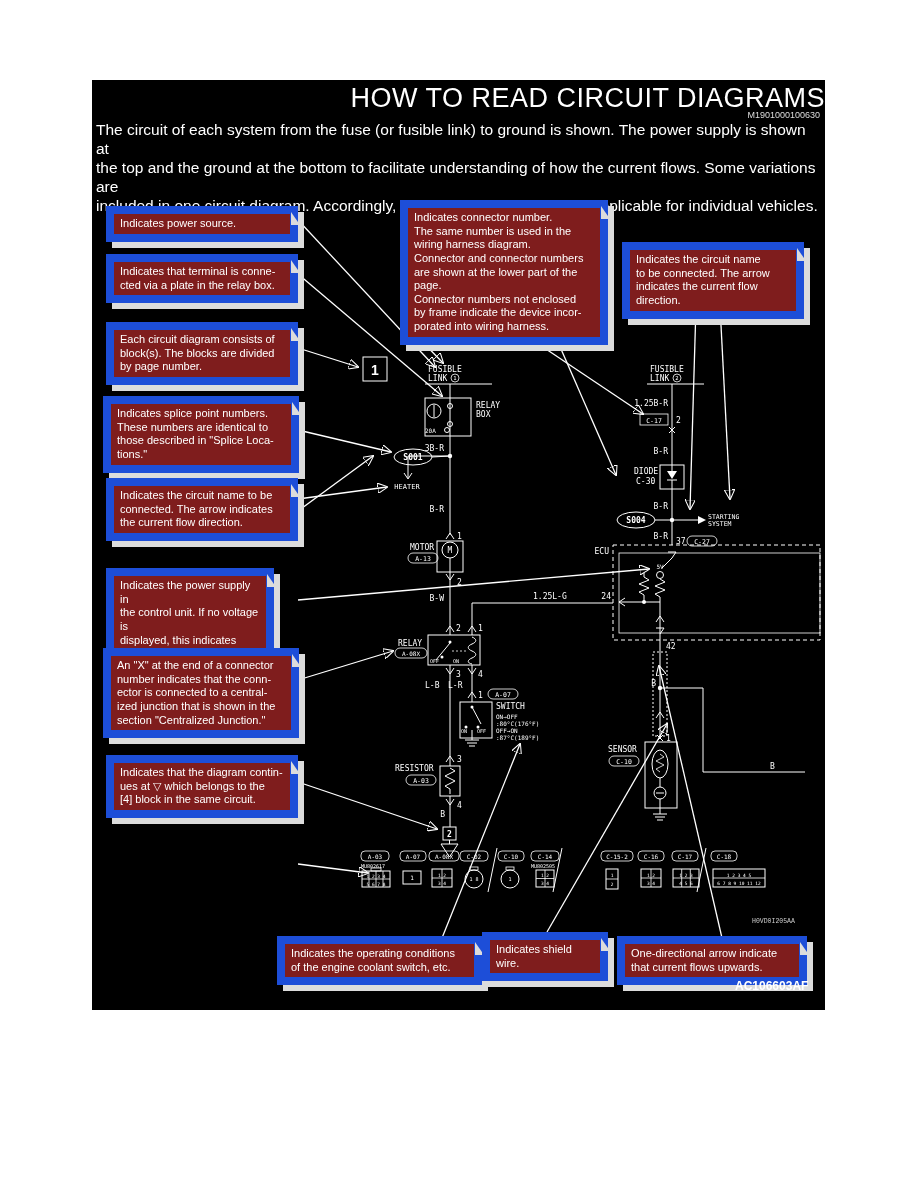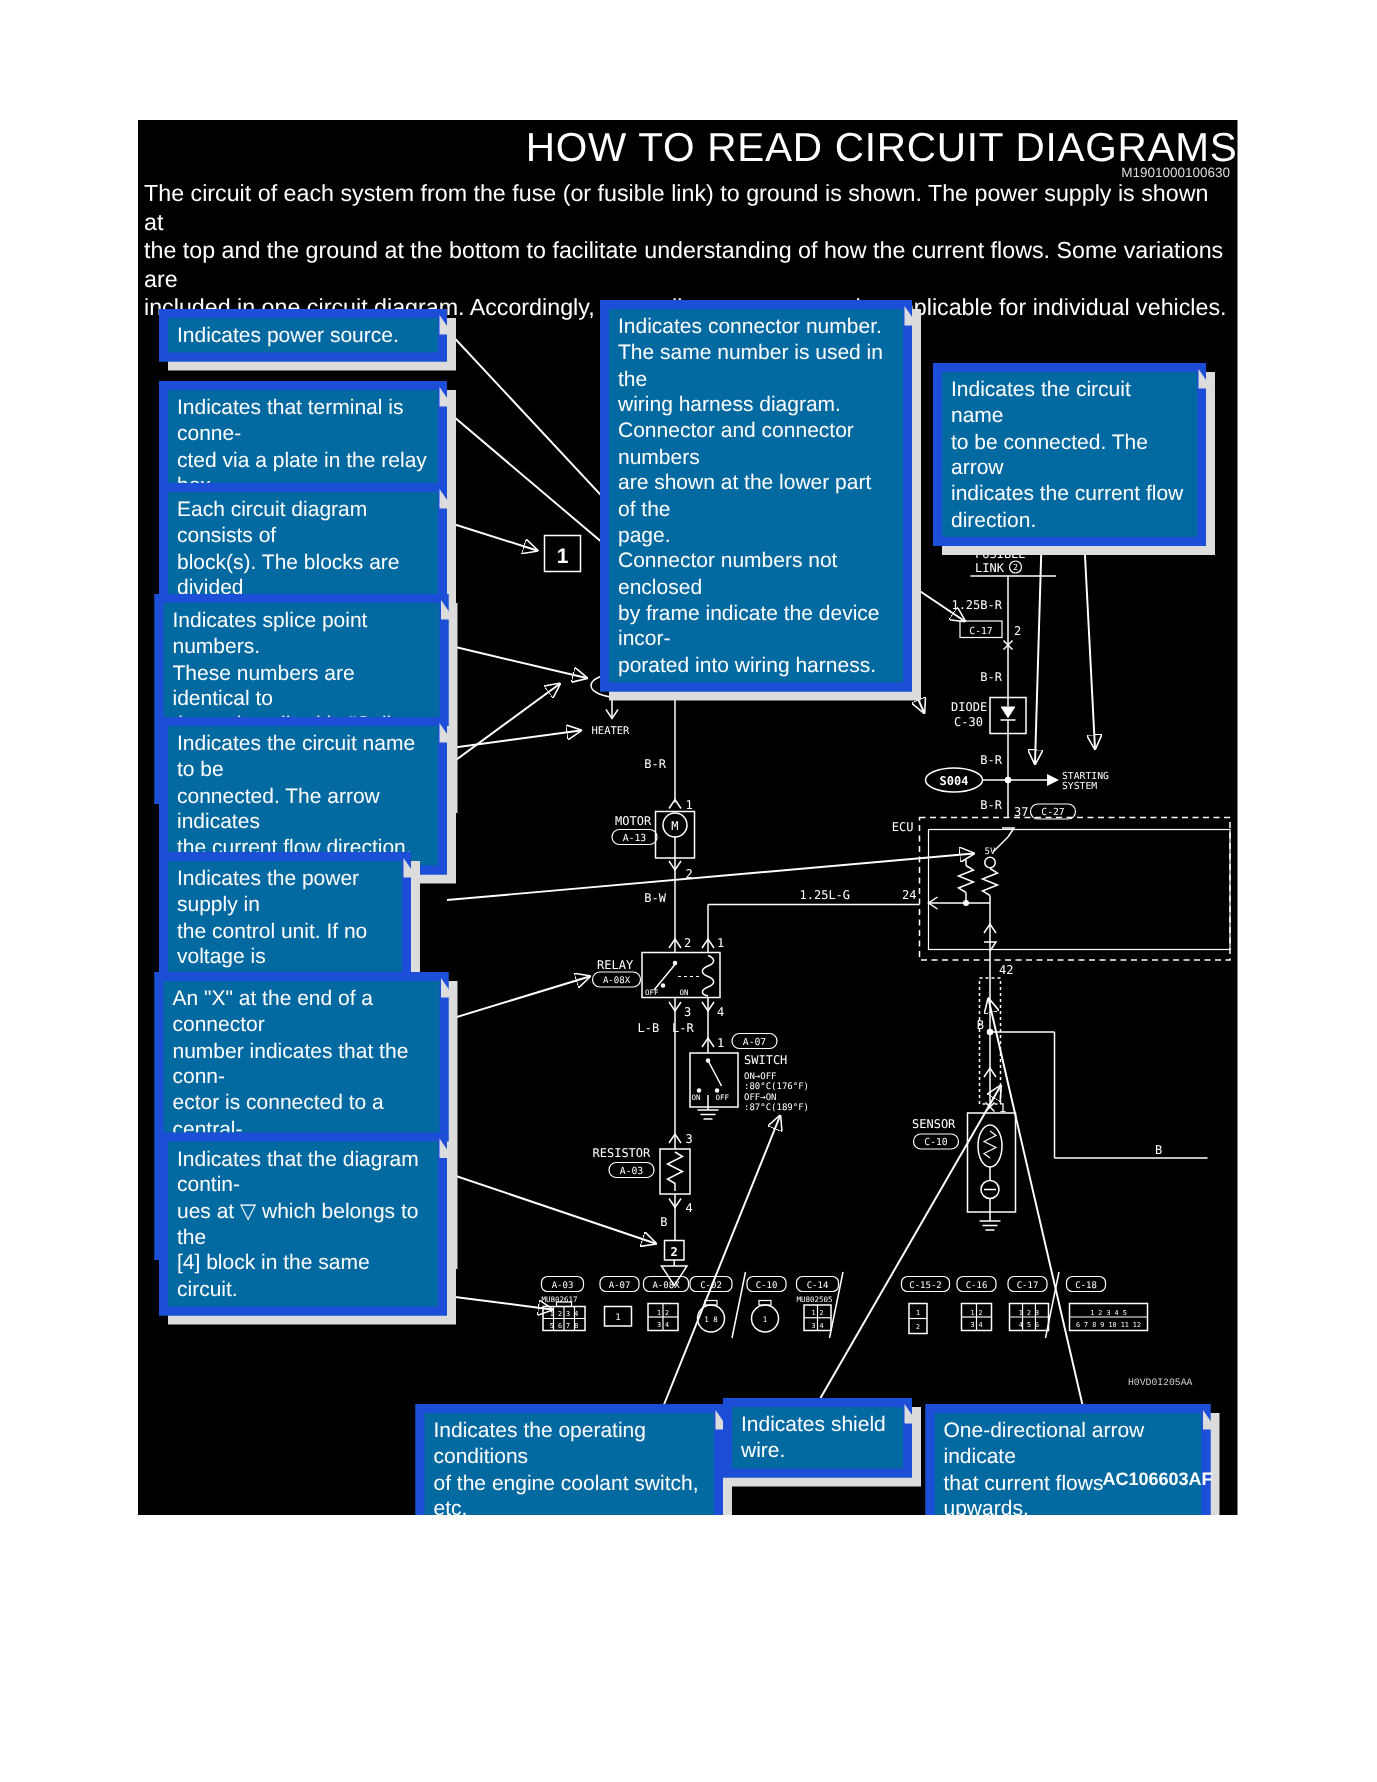--- a/index.html
+++ b/index.html
@@ -5,22 +5,22 @@
   html,body{margin:0;padding:0;}
   body{width:918px;height:1188px;background:#fff;position:relative;
        font-family:"Liberation Sans",sans-serif;}
   .panel{position:absolute;left:92px;top:80px;width:733px;height:930px;
          background:#000;color:#fff;overflow:hidden;}
   .title{position:absolute;left:0;top:3px;width:100%;text-align:right;
          font-size:27px;font-weight:normal;letter-spacing:0.5px;}
   .doccode{position:absolute;right:5px;top:30px;font-size:9px;color:#ddd;}
   .intro{position:absolute;left:4px;top:41px;width:726px;font-size:15.5px;
          line-height:1.22;white-space:pre-line;}
-  .callout{position:absolute;background:#0369a1;border:6px solid #1d4ed8;color:#fff;
-           font-size:14px;line-height:1.24;padding:3px 6px;white-space:pre-line;
+  .callout{position:absolute;background:#7f1d1d;border:8px solid #1d4ed8;color:#fff;
+           font-size:11px;line-height:1.24;padding:3px 6px;white-space:pre-line;
            box-sizing:border-box;box-shadow:6px 6px 0 #dcdcdc;z-index:5;}
   .callout::after{content:"";position:absolute;top:-2px;right:-10px;width:0;height:0;
            border-bottom:13px solid #dcdcdc;border-right:9px solid transparent;}
   .figsmall{position:absolute;left:660px;top:838px;font-size:6.5px;color:#cfcfcf;
             font-family:Liberation Mono, monospace;z-index:6;}
   .figcode{position:absolute;left:643px;top:899px;font-size:12px;font-weight:bold;z-index:6;}
   svg{position:absolute;left:0;top:0;z-index:1;}
   svg line,svg path,svg rect,svg ellipse,svg circle,svg polyline{stroke:#fff;fill:none;stroke-width:1;}
   svg text{fill:#fff;stroke:none;}
   .m5{font:5px "DejaVu Sans Mono","DejaVu Sans",monospace;}

